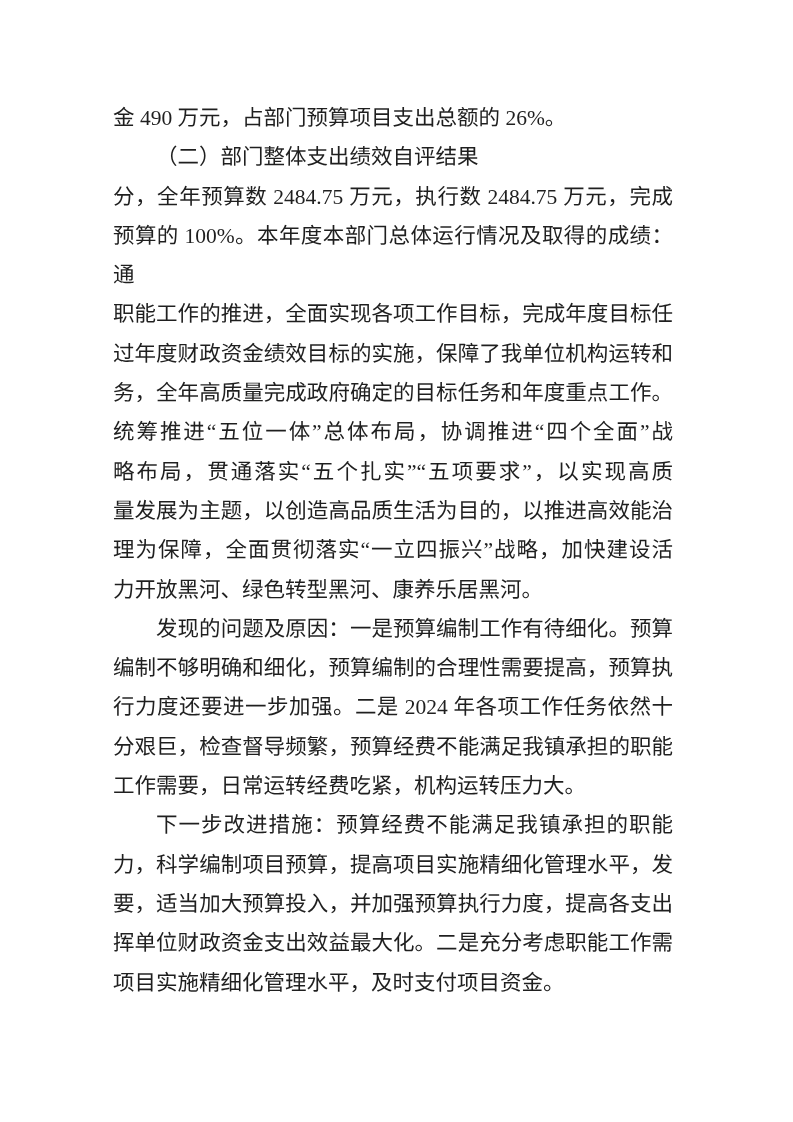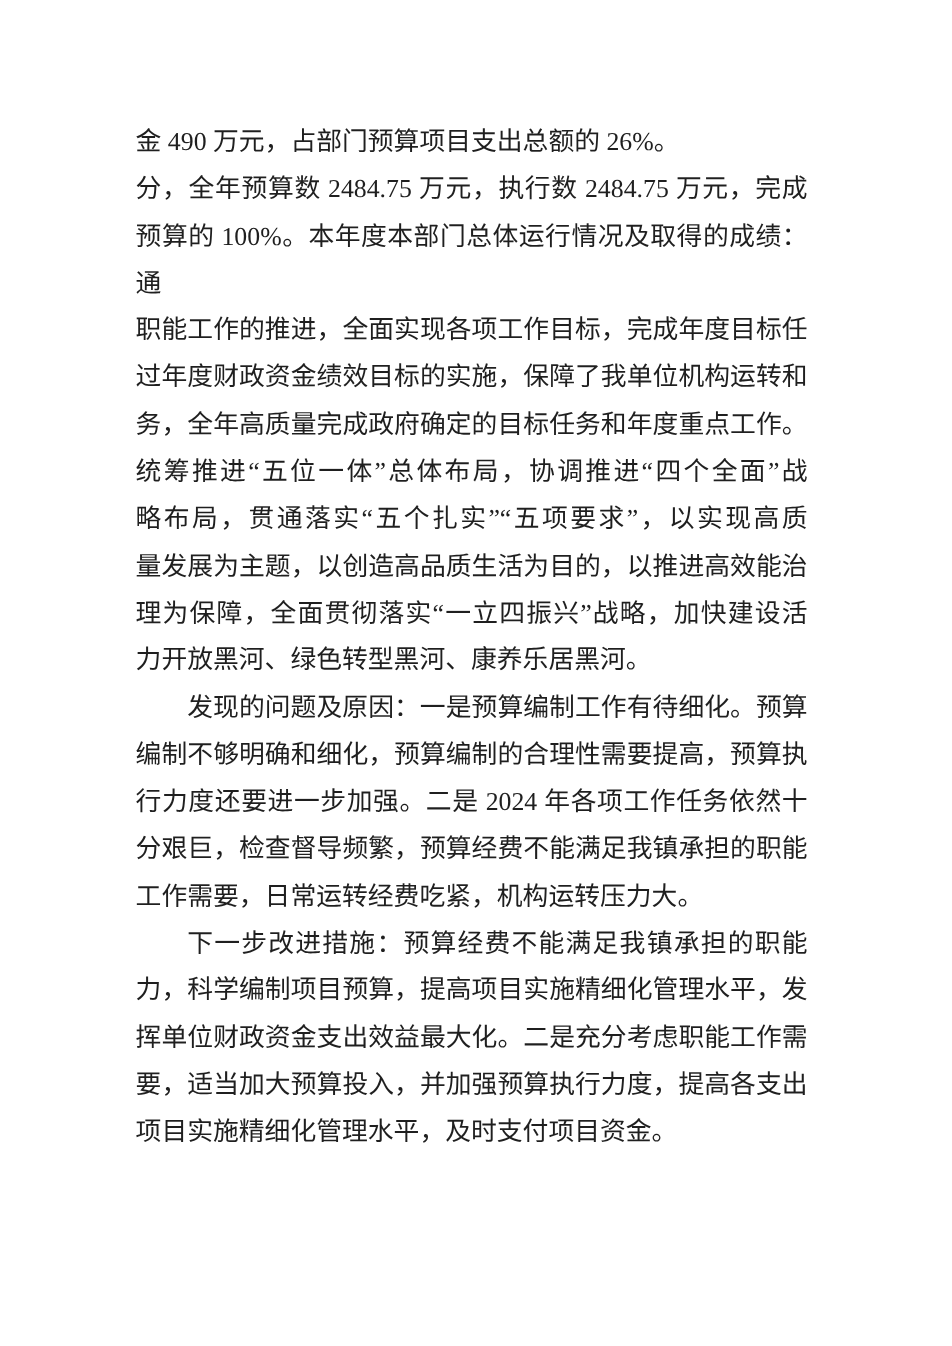--- a/index.html
+++ b/index.html
@@ -51,20 +51,23 @@
   }
 </style>
 </head>
 <body>
 
 <div class="page" style="background: rgb(255, 255, 255); color: rgb(31, 31, 31);">
   <div class="doc-body">
       <div class="para continuation">
         <div class="line">金 490 万元，占部门预算项目支出总额的 26%。</div>
       </div>
+      <div class="para heading">
+        <div class="line indent">（二）部门整体支出绩效自评结果</div>
+      </div>
       <div class="para body">
         <div class="line fill">分，全年预算数 2484.75 万元，执行数 2484.75 万元，完成</div>
         <div class="line fill">预算的 100%。本年度本部门总体运行情况及取得的成绩：通</div>
         <div class="line fill">职能工作的推进，全面实现各项工作目标，完成年度目标任</div>
         <div class="line fill">过年度财政资金绩效目标的实施，保障了我单位机构运转和</div>
         <div class="line fill">务，全年高质量完成政府确定的目标任务和年度重点工作。</div>
         <div class="line fill">统筹推进“五位一体”总体布局，协调推进“四个全面”战</div>
         <div class="line fill">略布局，贯通落实“五个扎实”“五项要求”，以实现高质</div>
         <div class="line fill">量发展为主题，以创造高品质生活为目的，以推进高效能治</div>
         <div class="line fill">理为保障，全面贯彻落实“一立四振兴”战略，加快建设活</div>
@@ -73,18 +76,18 @@
       <div class="para body">
         <div class="line fill indent">发现的问题及原因：一是预算编制工作有待细化。预算</div>
         <div class="line fill">编制不够明确和细化，预算编制的合理性需要提高，预算执</div>
         <div class="line fill">行力度还要进一步加强。二是 2024 年各项工作任务依然十</div>
         <div class="line fill">分艰巨，检查督导频繁，预算经费不能满足我镇承担的职能</div>
         <div class="line">工作需要，日常运转经费吃紧，机构运转压力大。</div>
       </div>
       <div class="para body">
         <div class="line fill indent">下一步改进措施：预算经费不能满足我镇承担的职能</div>
         <div class="line fill">力，科学编制项目预算，提高项目实施精细化管理水平，发</div>
+        <div class="line fill">要，适当加大预算投入，并加强预算执行力度，提高各支出</div>
         <div class="line fill">挥单位财政资金支出效益最大化。二是充分考虑职能工作需</div>
-        <div class="line fill">要，适当加大预算投入，并加强预算执行力度，提高各支出</div>
         <div class="line">项目实施精细化管理水平，及时支付项目资金。</div>
       </div>
     </div>
 </div>
 
 </body></html>

